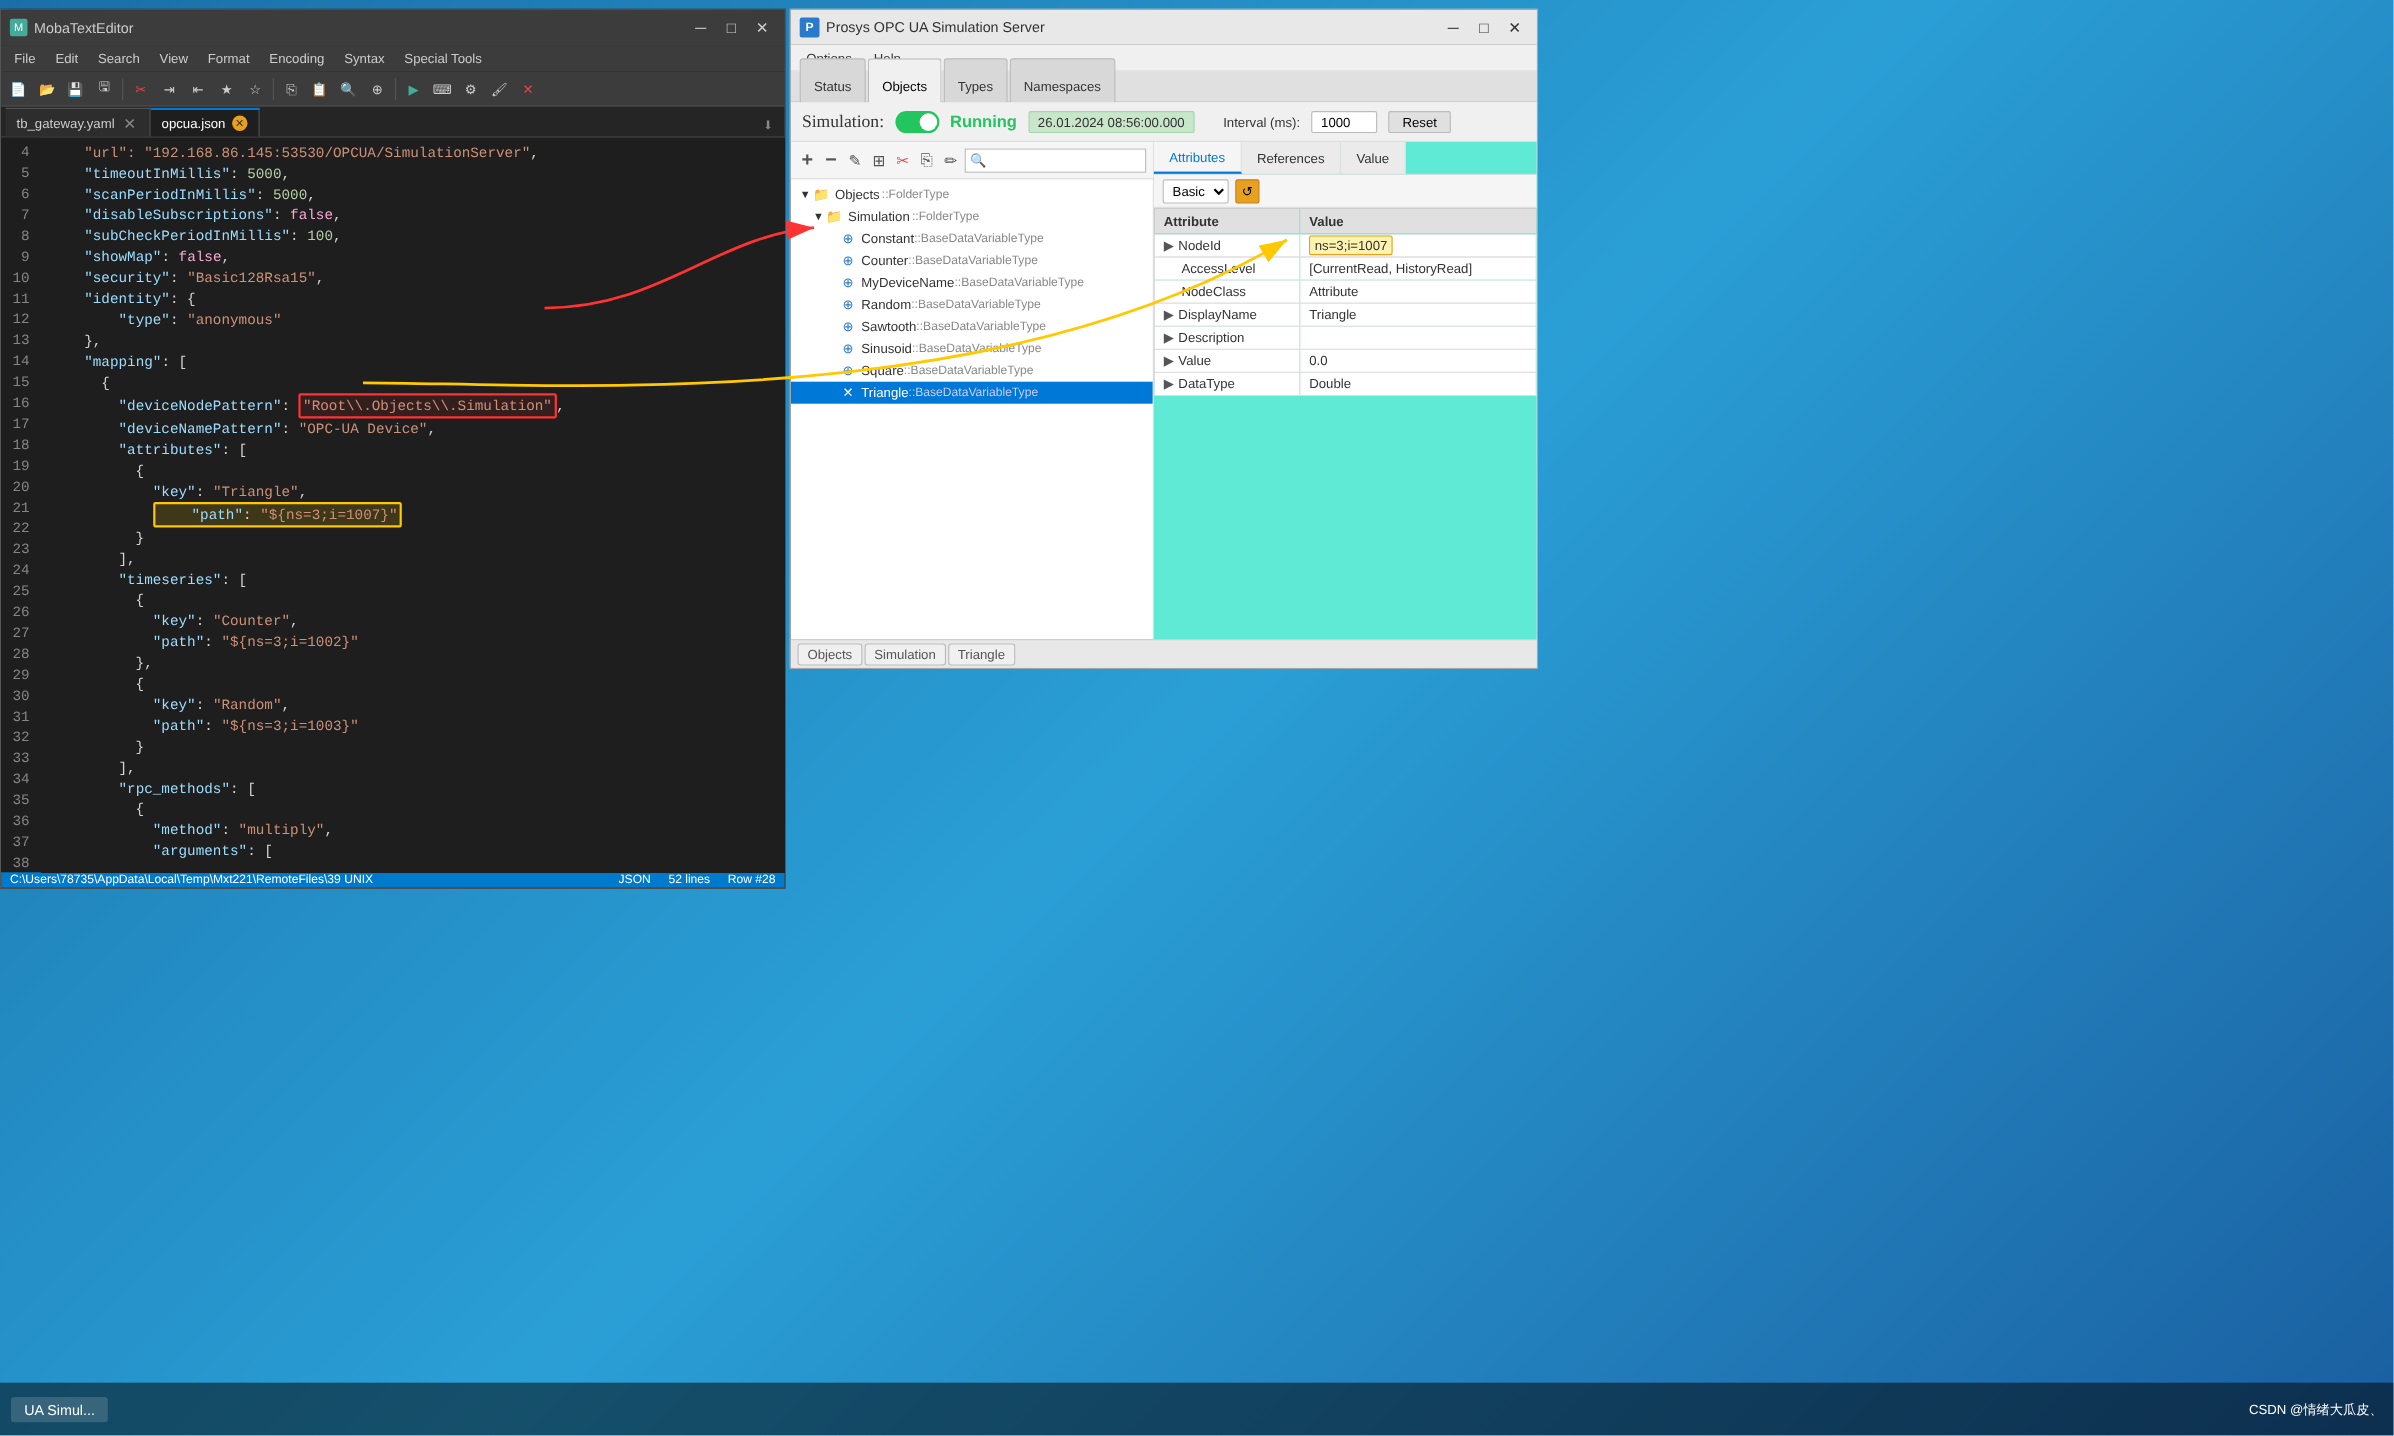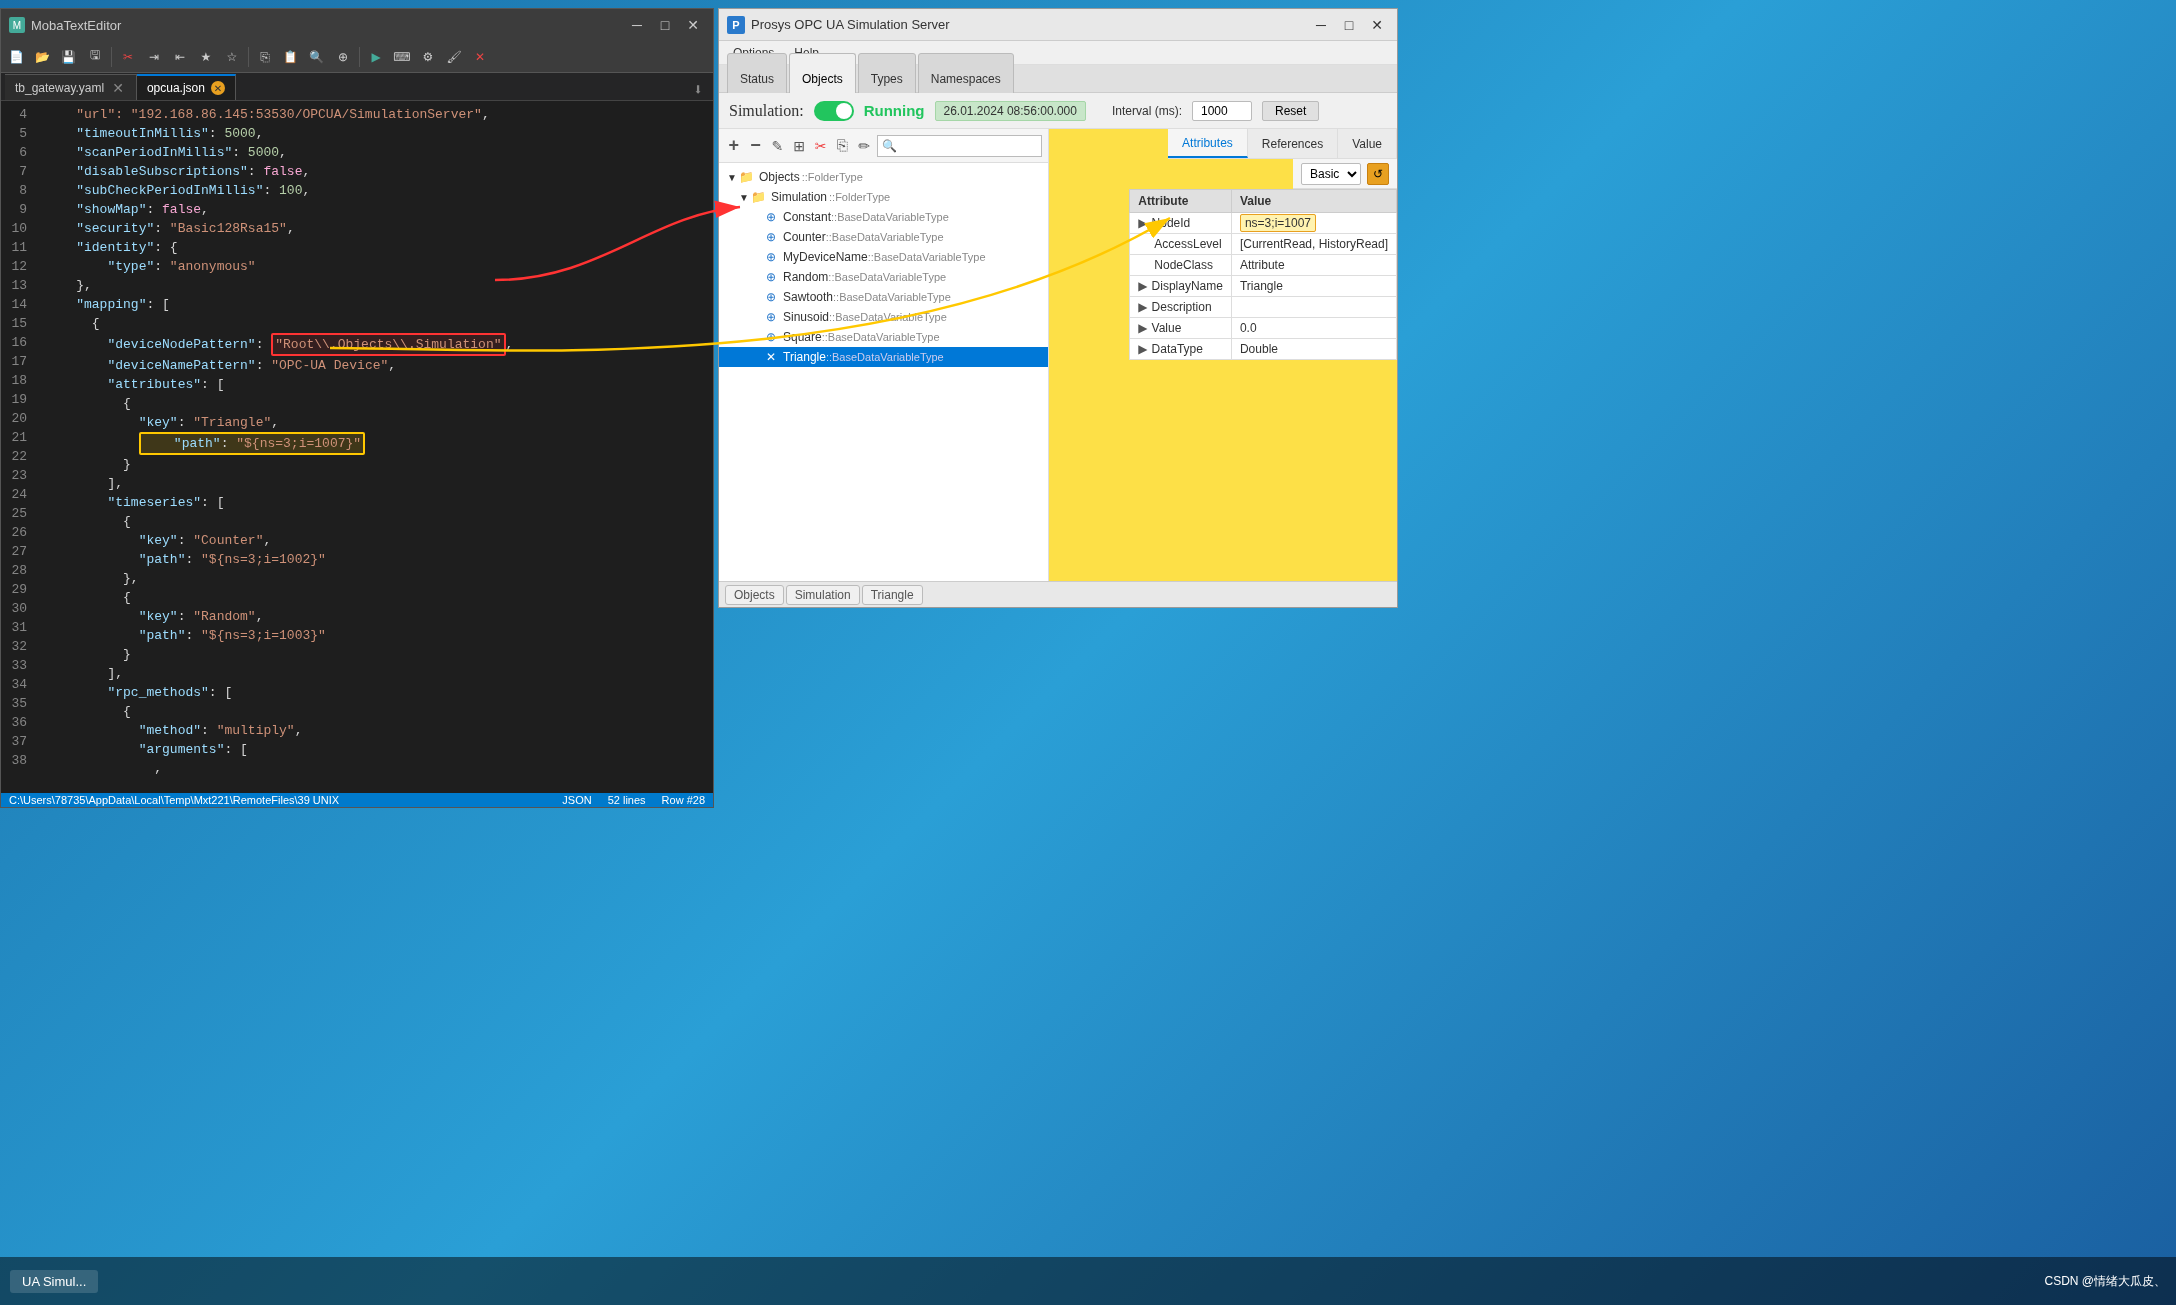--- a/index.html
+++ b/index.html
@@ -449,24 +449,23 @@
       align-items: center;
       justify-content: center;
       font-size: 12px;
     }
     .folder-icon { color: #e8a020; }
     .var-icon { color: #2a7acc; font-size: 14px; }
 
     
     .attr-panel {
       flex: 1;
-      background: #fde047;
+      background: #5eead4;
       display: flex;
       flex-direction: column;
-      align-items: flex-end;
     }
     .attr-tabs {
       height: 30px;
       display: flex;
       border-bottom: 1px solid #ddd;
       flex-shrink: 0;
     }
     .attr-tab {
       padding: 0 14px;
       font-family: Arial, sans-serif;
@@ -598,20 +597,30 @@
   <div class="window-titlebar">
     <div class="title-icon">M</div>
     <span>MobaTextEditor</span>
     <div class="window-controls">
       <button class="win-btn">─</button>
       <button class="win-btn">□</button>
       <button class="win-btn close">✕</button>
     </div>
   </div>
 
+  <div class="menubar">
+    <span class="menu-item">File</span>
+    <span class="menu-item">Edit</span>
+    <span class="menu-item">Search</span>
+    <span class="menu-item">View</span>
+    <span class="menu-item">Format</span>
+    <span class="menu-item">Encoding</span>
+    <span class="menu-item">Syntax</span>
+    <span class="menu-item">Special Tools</span>
+  </div>
 
   <div class="toolbar">
     <button class="tb-btn">📄</button>
     <button class="tb-btn">📂</button>
     <button class="tb-btn">💾</button>
     <button class="tb-btn">🖫</button>
     <div class="tb-sep"></div>
     <button class="tb-btn" style="color:#e44;">✂</button>
     <button class="tb-btn">⇥</button>
     <button class="tb-btn">⇤</button>

